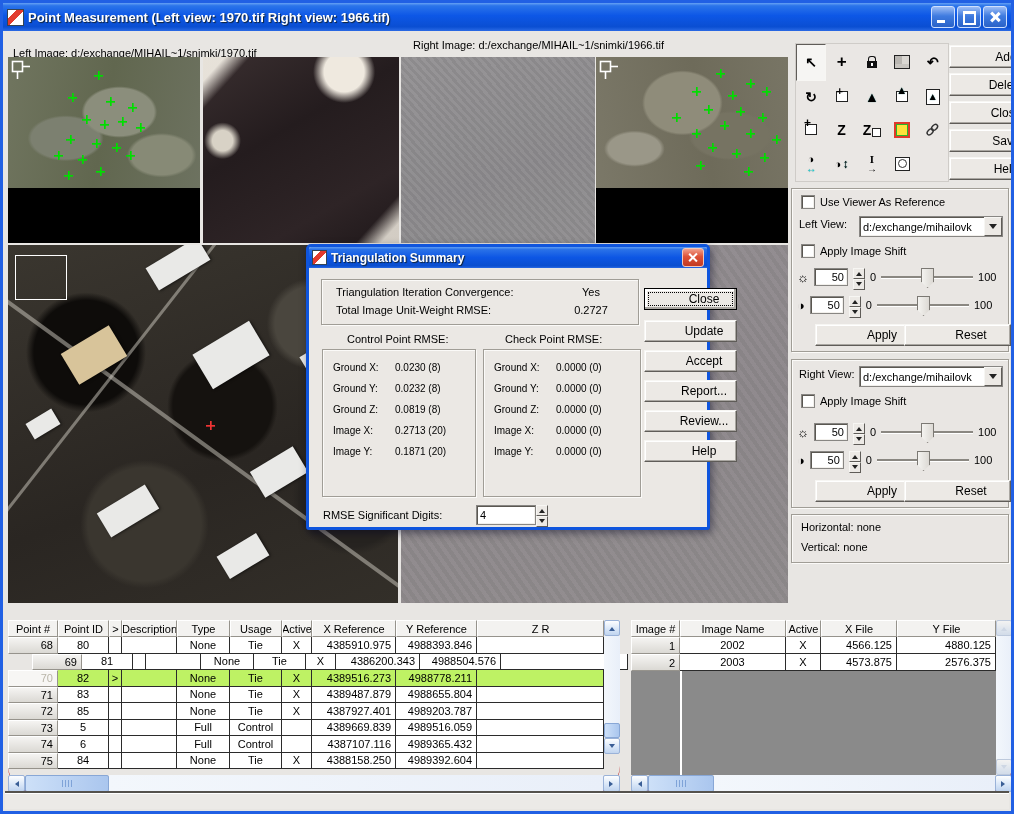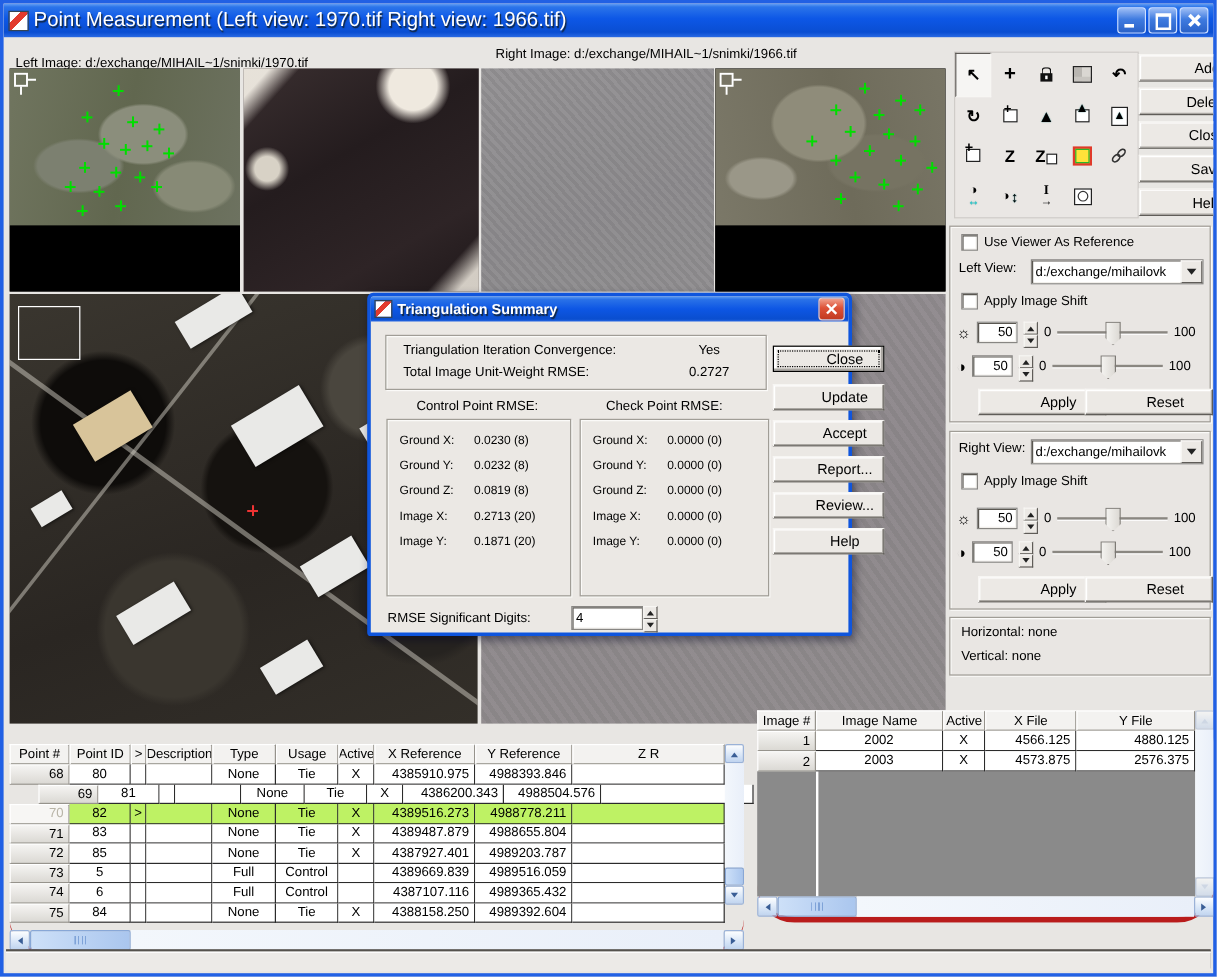--- a/index.html
+++ b/index.html
@@ -2,21 +2,21 @@
 <html><head>
 <meta charset="utf-8">
 <style>
   html,body{margin:0;padding:0;background:#c9d8f0;font-family:"Liberation Sans",sans-serif;}
   .window{position:relative;width:1014px;height:814px;background:#e8e6e3;border:3px solid #2160e4;box-sizing:border-box;overflow:hidden;}
   .abs{position:absolute;}
   
   .titlebar{position:absolute;left:0;top:0;right:0;height:28px;
     background:linear-gradient(180deg,#66a1f4 0%,#2b74ea 10%,#0d57e6 45%,#0a4ed2 85%,#2a6ae4 100%);
     display:flex;align-items:center;padding:0 4px;color:#fff;}
-  .title-text{font-size:17px;font-weight:normal;text-shadow:1px 1px 1px #123;margin-left:4px;white-space:nowrap;}
+  .title-text{font-size:13px;font-weight:bold;text-shadow:1px 1px 1px #123;margin-left:4px;white-space:nowrap;}
   .app-icon{width:15px;height:15px;background:linear-gradient(135deg,#fff 30%,#e23b2e 30% 55%,#fff 55%);border:1px solid #345;}
   .tb-btns{margin-left:auto;display:flex;gap:2px;}
   .tbb{width:22px;height:20px;border-radius:3px;border:1px solid #cfe0ff;
     background:linear-gradient(180deg,#9dbdf5,#3f7be0 45%,#2a62c8);position:relative;}
   .tbb.min::after{content:'';position:absolute;left:5px;bottom:4px;width:8px;height:3px;background:#fff;}
   .tbb.max::after{content:'';position:absolute;left:5px;top:4px;width:9px;height:9px;border:2px solid #fff;border-top-width:3px;}
   .tbb.cls::before,.tbb.cls::after{content:'';position:absolute;left:10px;top:4px;width:2.5px;height:12px;background:#fff;}
   .tbb.cls::before{transform:rotate(45deg);} .tbb.cls::after{transform:rotate(-45deg);}
   
   .pathlabel{font-size:11px;color:#000;white-space:nowrap;}
@@ -694,21 +694,21 @@
       <span class="sb-thumb" style="width:84px;">
           <span class="grip-h"></span>
         </span>
       <span class="sb-track" style="flex:1;"></span>
       <span class="sb-btn" style="width:17px;">
           <i class="tri right"></i>
         </span>
     </div>
   </div>
 
-  <div class="cellarray" style="left:628px;top:589px;width:381px;height:172px;">
+  <div class="cellarray" style="left:628px;top:617px;width:381px;height:172px;">
     <div class="hdr" style="grid-template-columns:49px 106px 35px 76px 99px;height:17px;width:365px;">
       <span class="hdrcell">Image #</span>
       <span class="hdrcell">Image Name</span>
       <span class="hdrcell">Active</span>
       <span class="hdrcell">X File</span>
       <span class="hdrcell">Y File</span>
     </div>
     <div class="trow" style="grid-template-columns:49px 106px 35px 76px 99px;height:17px;width:365px;">
       <span class="numcell">1</span>
       <span class="cell">2002</span>

